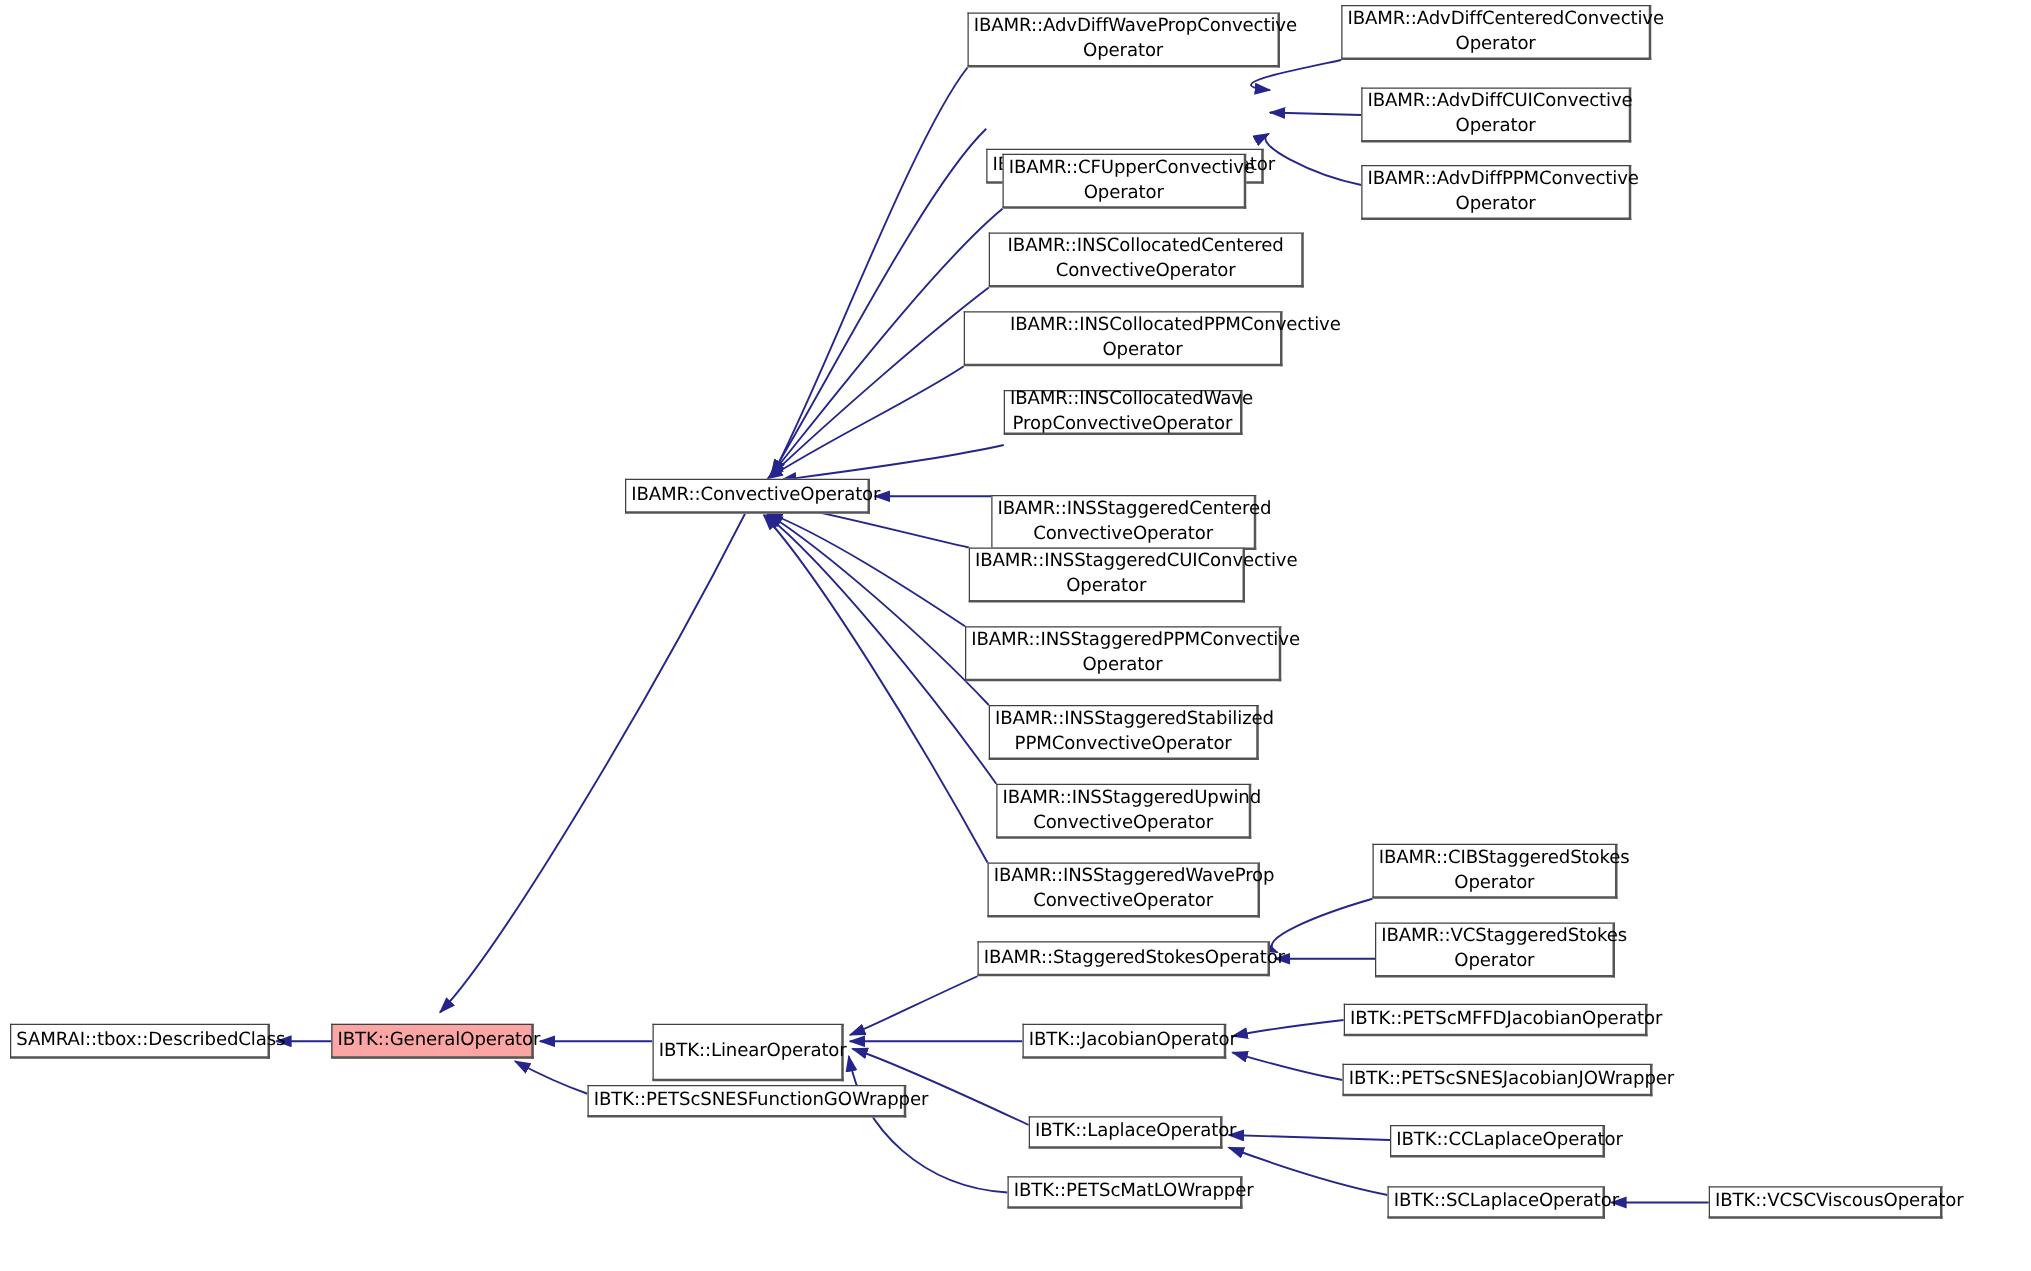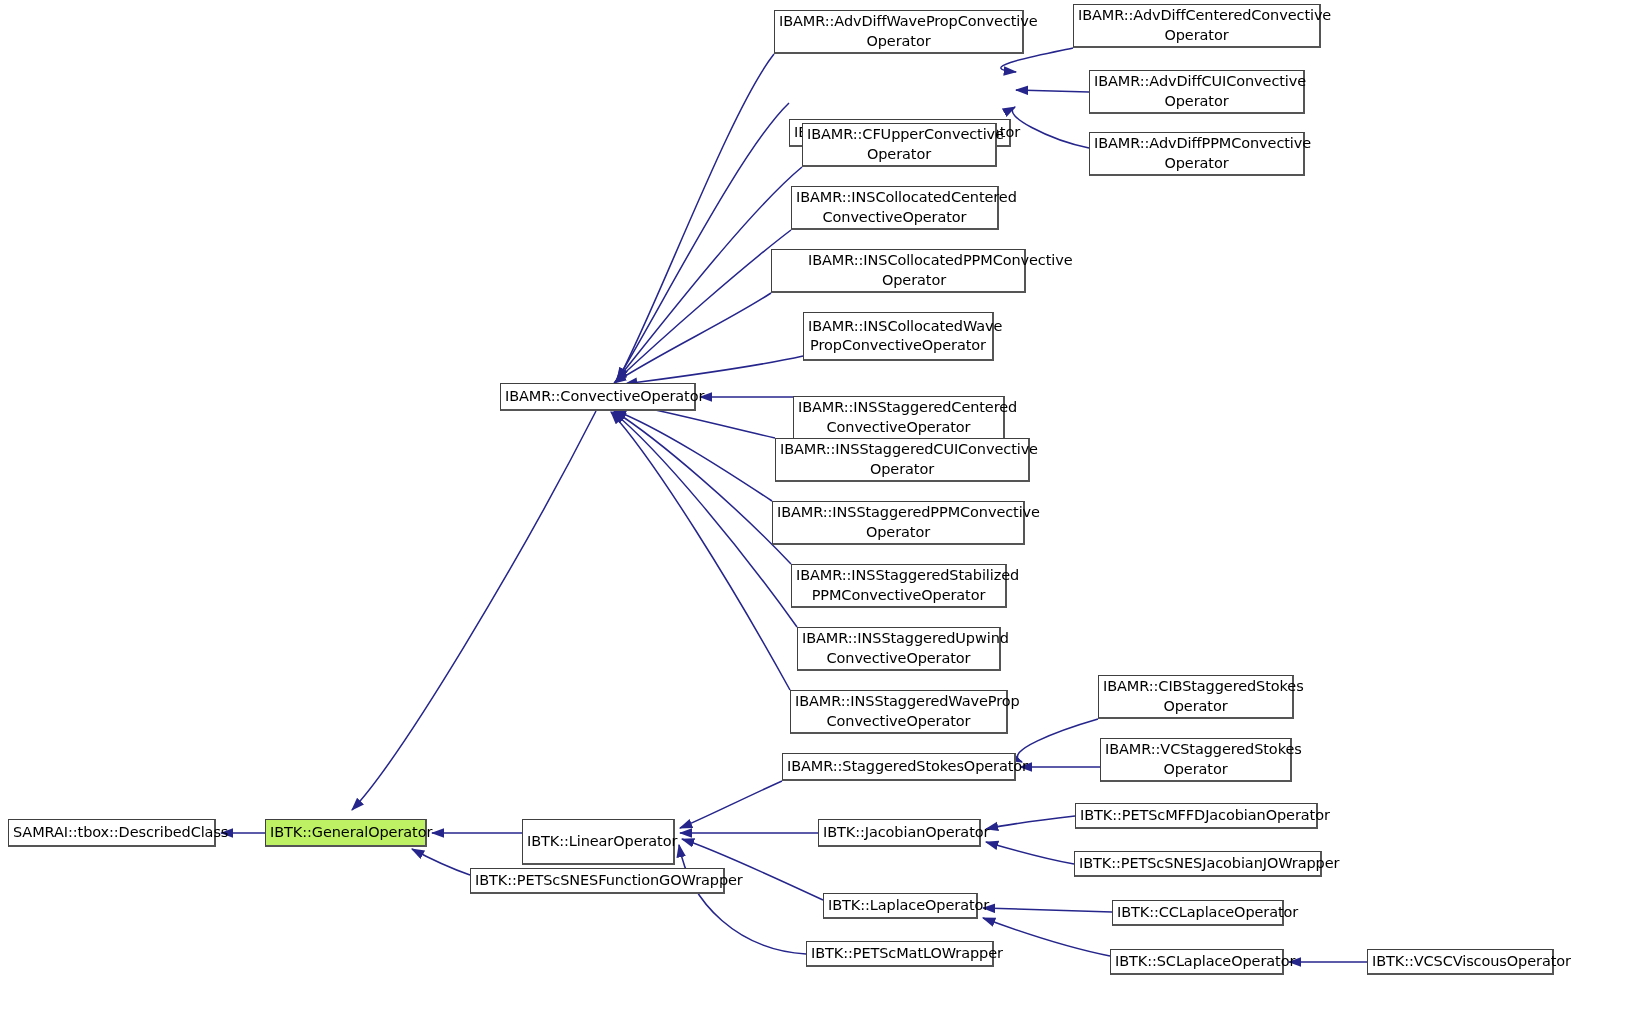--- a/index.html
+++ b/index.html
@@ -43,21 +43,21 @@
     letter-spacing: -0.1px;
     padding: 0 4px;
     cursor: pointer;
     white-space: pre-line;
     border-right-width: 2px;
     border-bottom-width: 2px;
     border-right-color: #555555;
     border-bottom-color: #555555;
   }
   .node.current {
-    background: #bef264;
+    background: #fca5a5;
   }
   .node-label {
     display: block;
     width: 100%;
   }
 </style>
 </head>
 <body>
 
 <div id="graph-root">
@@ -107,30 +107,30 @@
 Operator</span></div>
       <div class="node" style="left: 1073px; top: 4px; width: 248px; height: 44px;"><span class="node-label">IBAMR::AdvDiffCenteredConvective
 Operator</span></div>
       <div class="node" style="left: 789px; top: 75px; width: 222px; height: 28px; margin-top: 44px;"><span class="node-label">IBAMR::CellConvectiveOperator</span></div>
       <div class="node" style="left: 1089px; top: 70px; width: 216px; height: 44px;"><span class="node-label">IBAMR::AdvDiffCUIConvective
 Operator</span></div>
       <div class="node" style="left: 802px; top: 123px; width: 195px; height: 44px;"><span class="node-label">IBAMR::CFUpperConvective
 Operator</span></div>
       <div class="node" style="left: 1089px; top: 132px; width: 216px; height: 44px;"><span class="node-label">IBAMR::AdvDiffPPMConvective
 Operator</span></div>
-      <div class="node" style="left: 791px; top: 186px; width: 208px; height: 44px;"><span class="node-label">IBAMR::INSCollocatedCentered
+      <div class="node" style="left: 791px; top: 186px; width: 252px; height: 44px;"><span class="node-label">IBAMR::INSCollocatedCentered
 ConvectiveOperator</span></div>
       <div class="node" style="left: 771px; top: 249px; width: 255px; height: 44px; padding-left: 36px;"><span class="node-label">IBAMR::INSCollocatedPPMConvective
 Operator</span></div>
-      <div class="node" style="left: 803px; top: 312px; width: 191px; height: 49px;"><span class="node-label">IBAMR::INSCollocatedWave
+      <div class="node" style="left: 803px; top: 312px; width: 191px; height: 36px;"><span class="node-label">IBAMR::INSCollocatedWave
 PropConvectiveOperator</span></div>
       <div class="node" style="left: 793px; top: 375px; width: 212px; height: 44px; margin-top: 21px;"><span class="node-label">IBAMR::INSStaggeredCentered
 ConvectiveOperator</span></div>
       <div class="node" style="left: 500px; top: 383px; width: 196px; height: 28px;"><span class="node-label">IBAMR::ConvectiveOperator</span></div>
-      <div class="node" style="left: 775px; top: 438px; width: 255px; height: 44px;"><span class="node-label">IBAMR::INSStaggeredCUIConvective
+      <div class="node" style="left: 775px; top: 438px; width: 221px; height: 44px;"><span class="node-label">IBAMR::INSStaggeredCUIConvective
 Operator</span></div>
       <div class="node" style="left: 772px; top: 501px; width: 253px; height: 44px;"><span class="node-label">IBAMR::INSStaggeredPPMConvective
 Operator</span></div>
       <div class="node" style="left: 791px; top: 564px; width: 216px; height: 44px;"><span class="node-label">IBAMR::INSStaggeredStabilized
 PPMConvectiveOperator</span></div>
       <div class="node" style="left: 797px; top: 627px; width: 204px; height: 44px;"><span class="node-label">IBAMR::INSStaggeredUpwind
 ConvectiveOperator</span></div>
       <div class="node" style="left: 790px; top: 690px; width: 218px; height: 44px;"><span class="node-label">IBAMR::INSStaggeredWaveProp
 ConvectiveOperator</span></div>
       <div class="node" style="left: 1098px; top: 675px; width: 196px; height: 44px;"><span class="node-label">IBAMR::CIBStaggeredStokes

